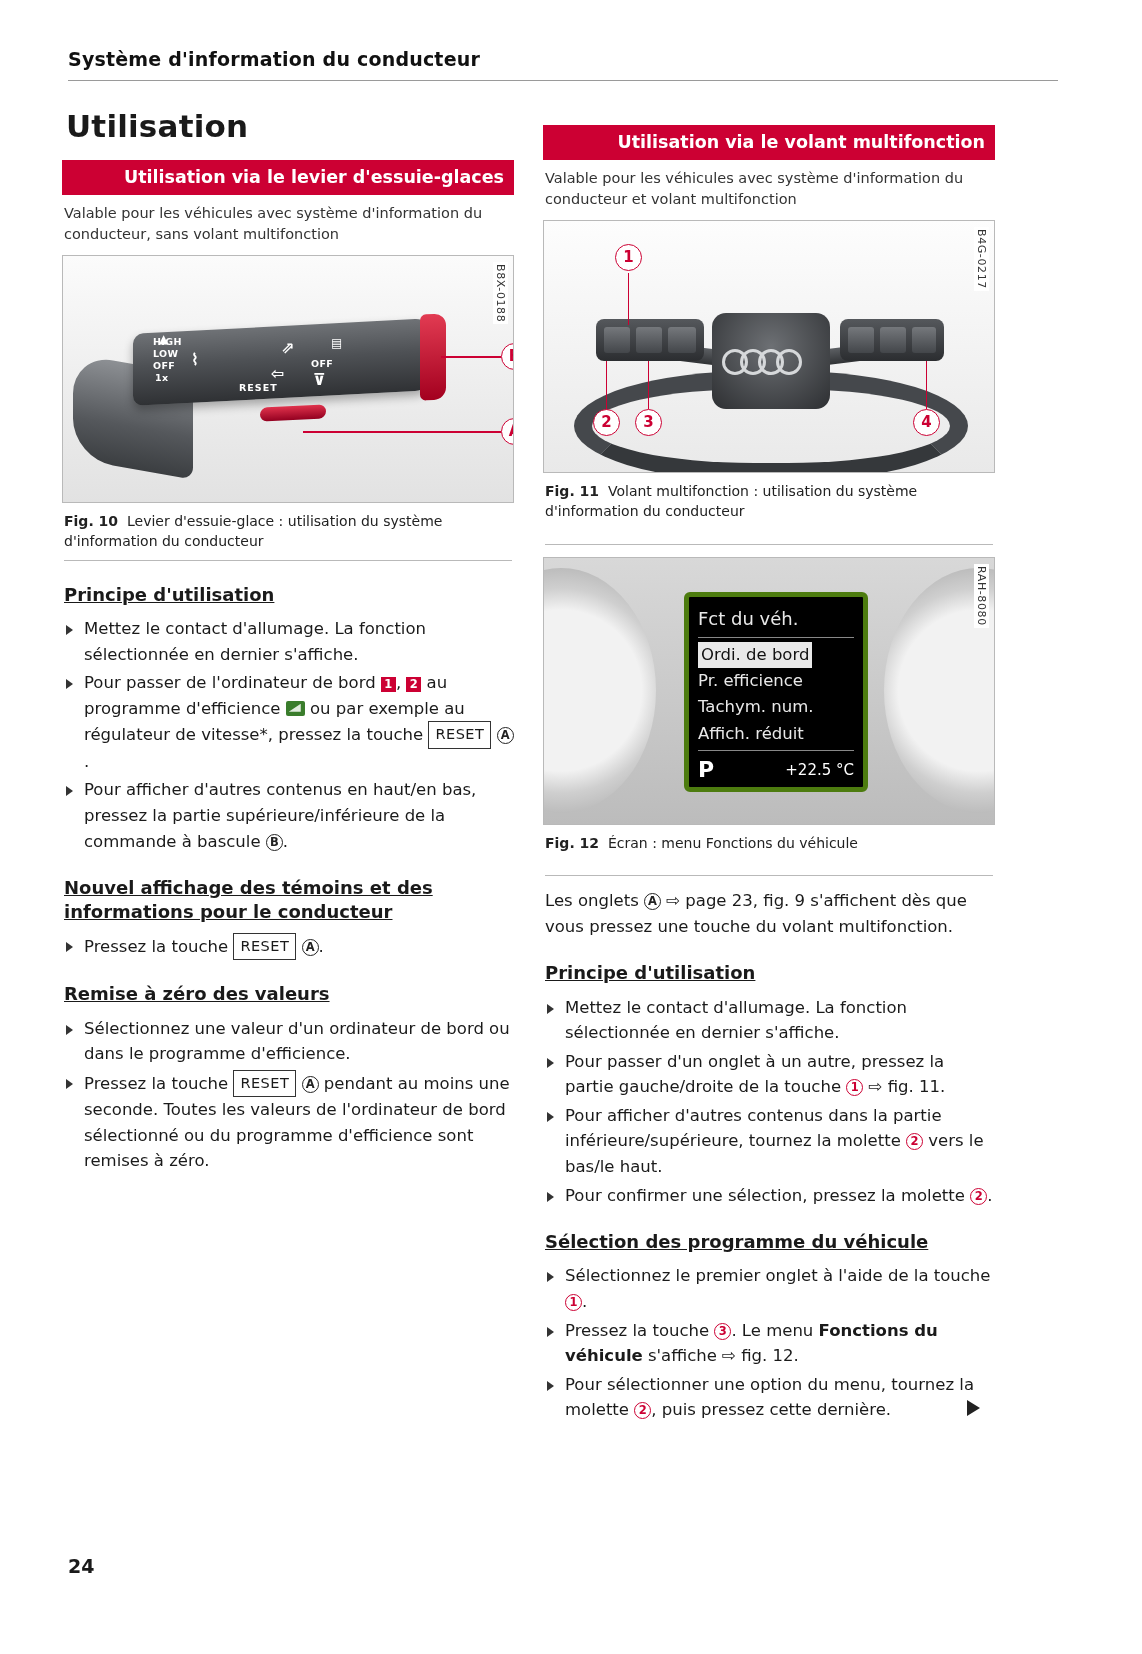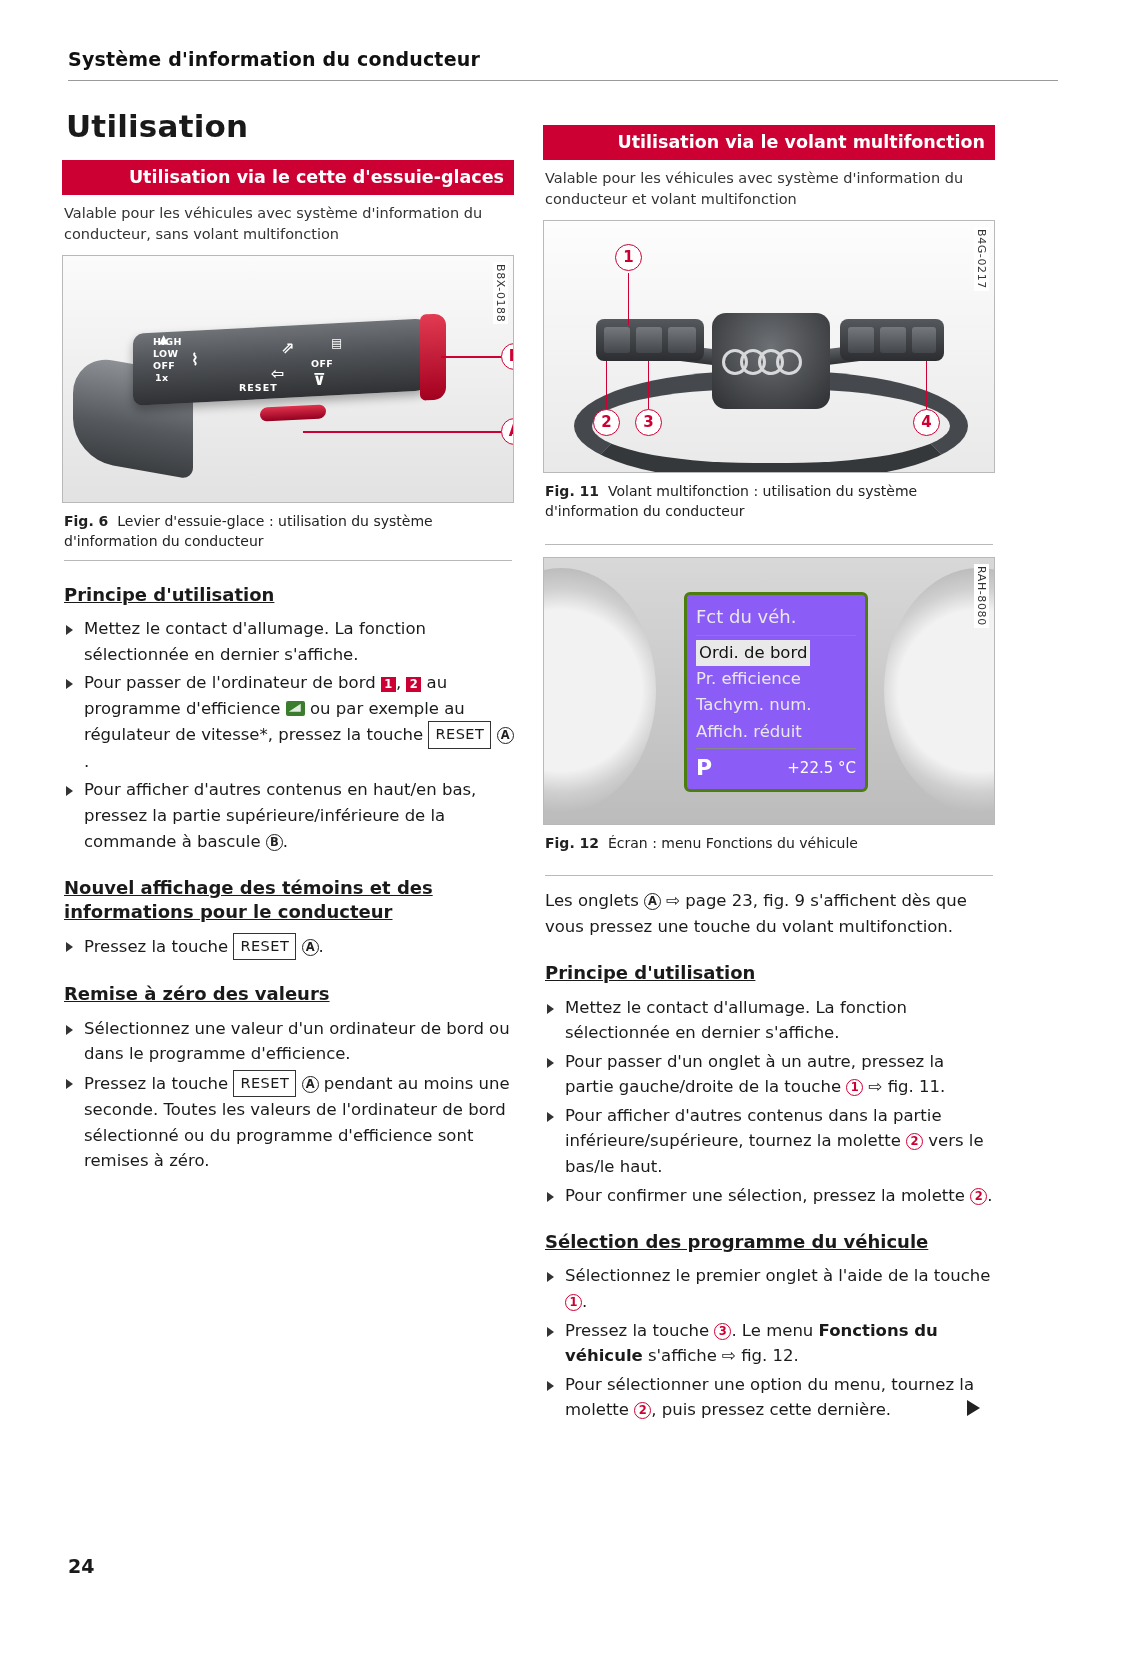--- a/index.html
+++ b/index.html
@@ -272,22 +272,22 @@
     position:absolute; inset:0;
     background: linear-gradient(180deg,#d8d8d8,#bcbcbc);
   }
   .gauge {
     position:absolute; top: 10px; width: 190px; height: 245px;
     border-radius: 50%;
     background: radial-gradient(circle at 50% 50%, #f2f2f2 52%, #cfcfcf 66%, #9e9e9e 100%);
   }
   .screen {
     position:absolute; left: 140px; top: 34px; width: 184px; height: 200px;
-    background: #8b5cf6;
-    border: 3px solid #4d7c0f;
+    background: #000000;
+    border: 5px solid #4d7c0f;
     border-radius: 6px;
     padding: 8px 9px;
   }
   .scr-line {
     color: #e9e9e9;
     font-size: 16.5px;
     line-height: 1.6;
     font-family: "DejaVu Sans", sans-serif;
   }
   .scr-sel {
@@ -306,21 +306,21 @@
 
 <div class="page">
 
   <div class="running-head">Système d'information du conducteur</div>
   <div class="head-rule"></div>
 
   <div class="col-left">
 
     <h1 class="page-title">Utilisation</h1>
 
-    <div class="red-bar">Utilisation via le cette d'essuie-glaces</div>
+    <div class="red-bar">Utilisation via le levier d'essuie-glaces</div>
     <div class="valable">Valable pour les véhicules avec système d'information du conducteur, sans volant multifonction</div>
 
     <div class="figbox fig10">
       <div class="stalk-bg"></div>
       <div class="stalk-mount"></div>
       <div class="stalk-body"></div>
       <div class="stalk-tip"></div>
       <div class="stalk-btn"></div>
 
       <div class="stalk-icons">
@@ -340,21 +340,21 @@
 
       <div class="leader" style="left:378px; top:100px; width:60px;"></div>
       <div class="callout" style="left:438px; top:87px;">B</div>
       <div class="leader" style="left:240px; top:175px; width:198px;"></div>
       <div class="callout" style="left:438px; top:162px;">A</div>
 
       <div class="figcode">B8X-0188</div>
     </div>
 
     <div class="figcaption caption-box">
-      <b>Fig. 6</b>
+      <b>Fig. 10</b>
       &nbsp;<span>Levier d'essuie-glace : utilisation du système d'information du conducteur</span>
     </div>
 
     <h2 class="sub">Principe d'utilisation</h2>
 
     <ul class="bl">
       <li>
         <span>Mettez le contact d'allumage. La fonction sélectionnée en dernier s'affiche.</span>
       </li>
       <li>

